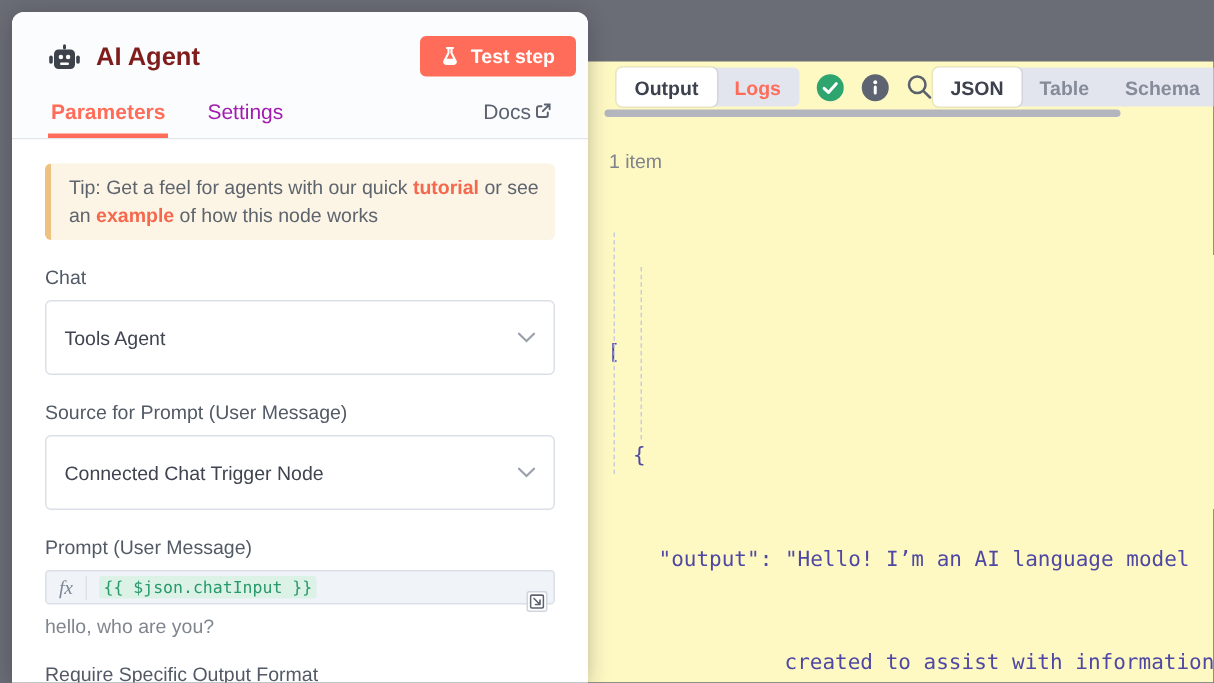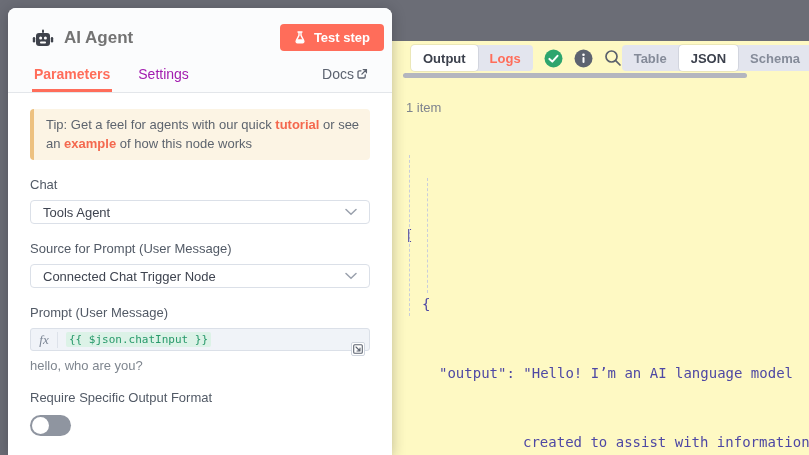--- a/index.html
+++ b/index.html
@@ -16,21 +16,21 @@
     position:absolute; left:8px; top:8px; width:384px; height:447px;
     background:#ffffff; border-radius:8px 8px 0 0;
     box-shadow:0 2px 14px rgba(20,20,30,.28);
     z-index:3;
   }
   .panel-header{
     display:flex; align-items:center; justify-content:space-between;
     padding:16px 8px 10px 24px; background:#fbfcfd; border-radius:8px 8px 0 0;
   }
   .title-group{ display:flex; align-items:center; gap:10px; }
-  .node-title{ font-size:17px; font-weight:700; color:#737373; }
+  .node-title{ font-size:17px; font-weight:700; color:#7f1d1d; }
   .test-btn{
     display:flex; align-items:center; gap:8px;
     background:#ff6d5a; color:#fff; border:none; border-radius:4px;
     font-size:13px; font-weight:700; padding:6px 14px; height:27px;
     font-family:"Liberation Sans", sans-serif; cursor:pointer;
   }
   .tabs-row{
     display:flex; align-items:flex-end;
     padding:0 24px; height:32px; background:#fbfcfd;
     border-bottom:1px solid #e3e6ea;
@@ -49,21 +49,21 @@
   .panel-body{ padding:16px 22px 0 22px; background:#fff; }
 
   .tip-box{
     background:#fcf4e4; border-left:4px solid #edc180; border-radius:4px;
     padding:6px 10px 7px 12px; font-size:13px; line-height:19px; color:#5d646e;
   }
   .tip-link{ color:#f4684e; font-weight:700; text-decoration:none; cursor:pointer; }
 
   .field-label{ font-size:13px; color:#525a66; margin-top:17px; margin-bottom:8px; }
   .select-box{
-    height:24px; border:1px solid #dbe0e8; border-radius:4px; background:#fff;
+    height:50px; border:1px solid #dbe0e8; border-radius:4px; background:#fff;
     display:flex; align-items:center; justify-content:space-between;
     padding:0 12px; font-size:13px; color:#3f4450; cursor:pointer;
   }
 
   .expr-field{
     position:relative; display:flex; align-items:center; height:23px;
     border:1px solid #dbe0e8; border-radius:3px; background:#f0f3f8; overflow:visible;
   }
   .fx-badge{
     width:27px; display:flex; align-items:center; justify-content:center;
@@ -250,22 +250,22 @@
       </svg>
     </div>
     <div class="icon-btn">
       <svg width="18" height="18" viewBox="0 0 18 18">
         <circle cx="7.5" cy="7.5" r="5.5" fill="none" stroke="#5a606c" stroke-width="1.7"></circle>
         <line x1="11.7" y1="11.7" x2="16" y2="16" stroke="#5a606c" stroke-width="1.7" stroke-linecap="round"></line>
       </svg>
     </div>
 
     <div class="seg modes">
+      <div class="seg-item active">JSON</div>
       <div class="seg-item">Table</div>
-      <div class="seg-item active">JSON</div>
       <div class="seg-item">Schema</div>
     </div>
   </div>
 
   <div class="h-scrollbar"></div>
 
   <div class="json-body">
     <div class="items-count">1 item</div>
     <div class="json-code">
       <div class="indent-guide guide-1"></div>

